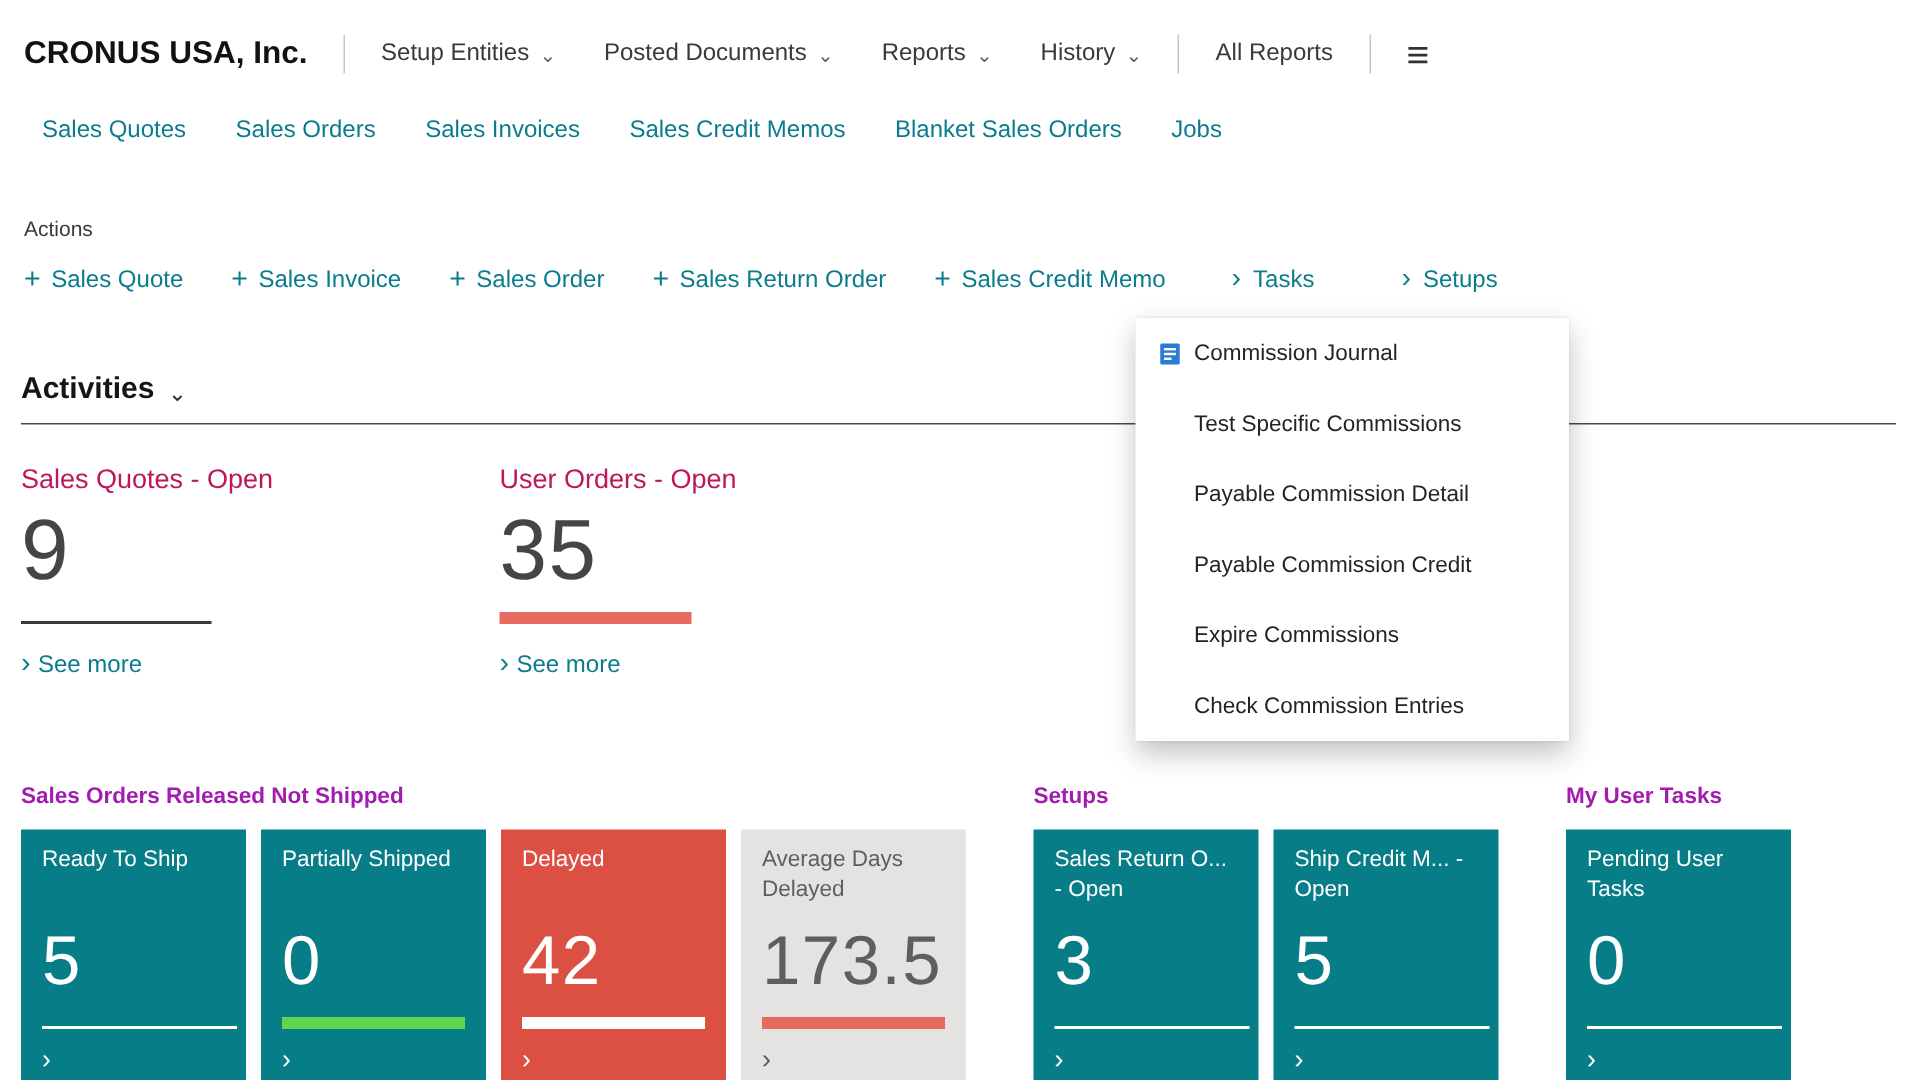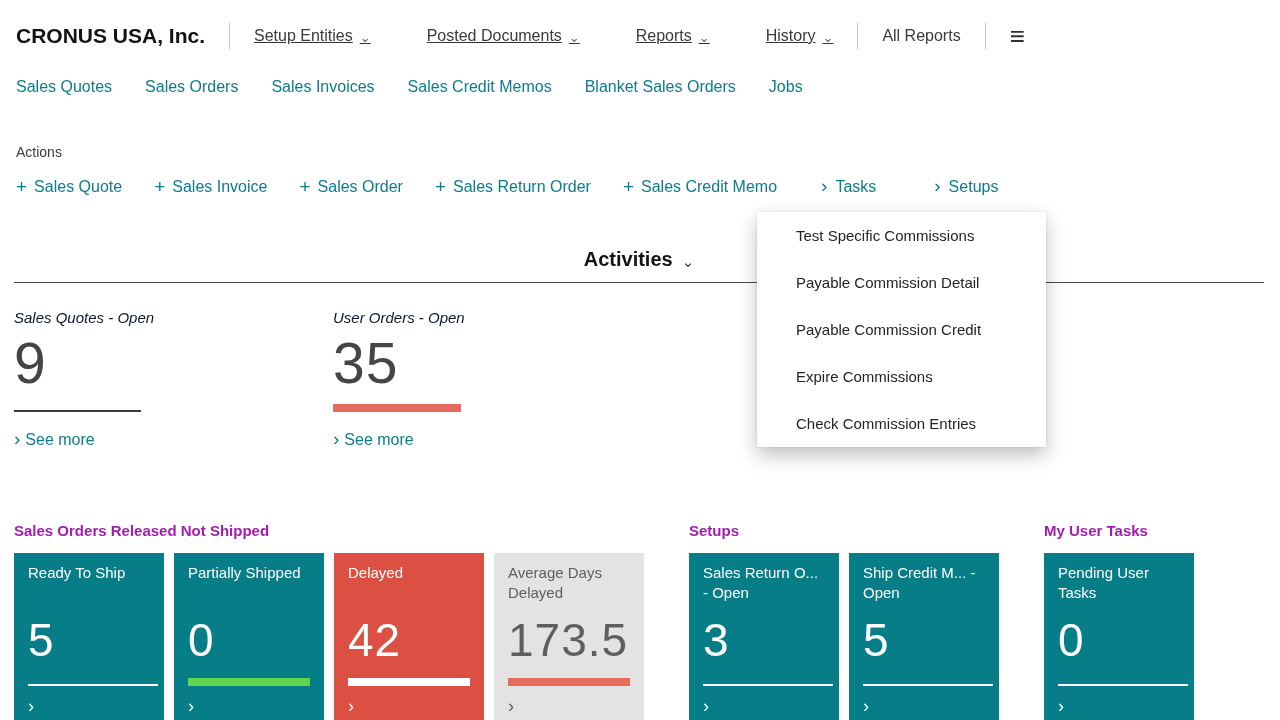--- a/index.html
+++ b/index.html
@@ -10,48 +10,48 @@
     background: #ffffff;
     font-family: "Liberation Sans", "DejaVu Sans", sans-serif;
     color: #323130;
     position: relative;
   }
 
   
   .topbar { display: flex; align-items: center; height: 72px; padding: 0 16px; }
   .company { font-size: 21px; font-weight: 700; color: #121212; white-space: nowrap; cursor: pointer; }
   .vsep { width: 1px; height: 26px; background: #c8c6c4; margin: 0 24px; flex: none; }
-  .menus { display: flex; align-items: center; gap: 56px; text-decoration: underline; }
+  .menus { display: flex; align-items: center; gap: 32px; }
   .menu-item { display: flex; align-items: center; font-size: 16px; color: #3b3a39; cursor: pointer; white-space: nowrap; }
   .chev-down { font-size: 13px; color: #605e5c; margin-left: 7px; transform: translateY(1px); }
   .hamburger { font-size: 26px; color: #323130; cursor: pointer; line-height: 1; }
 
   
-  .subnav { display: flex; gap: 33px; padding: 6px 16px 14px; align-items: flex-start; }
+  .subnav { display: flex; gap: 33px; padding: 6px 28px 14px; align-items: flex-start; }
   .subnav-item { font-size: 16px; color: #0b7c8d; cursor: pointer; white-space: nowrap; }
 
   
   .actions-label { margin: 34px 16px 0; font-size: 14px; color: #3b3a39; }
   .actions-row { display: flex; align-items: center; gap: 32px; margin: 16px 16px 0; }
   .action-item { display: flex; align-items: center; font-size: 16px; color: #0b7c8d; cursor: pointer; white-space: nowrap; }
   .action-icon { font-size: 19px; margin-right: 7px; }
   .action-chev { font-size: 19px; margin-right: 8px; transform: translateY(-1px); }
   .action-tasks { margin-left: 12px; }
   .action-setups { margin-left: 26px; }
 
   
-  .activities { margin: 50px 16px 0 14px; text-align: center; }
+  .activities { margin: 50px 16px 0 14px; }
   .activities-title { display: inline-flex; align-items: center; font-size: 20px; font-weight: 700; color: #161514; cursor: pointer; }
   .act-chev { font-size: 15px; font-weight: 400; color: #323130; margin-left: 9px; transform: translateY(2px); }
   .activities-rule { border: none; border-top: 1px solid #4a4a4a; margin-top: 11px; }
 
   
   .kpis { display: flex; margin: 26px 0 0 14px; }
   .kpi { width: 319px; }
-  .kpi-label { font-size: 15px; color: #0f172a; font-style: italic; }
+  .kpi-label { font-size: 18px; color: #be185d; }
   .kpi-value { font-size: 57px; font-weight: 200; color: #474543; line-height: 1.05; margin-top: 8px; letter-spacing: 1px; cursor: pointer; }
   .kpi-bar-slot { margin-top: 10px; height: 8px; display: flex; align-items: flex-start; }
   .kpi-rule { width: 127px; height: 2px; background: #3b3a39; margin-top: 6px; }
   .kpi-bar-red { width: 128px; height: 8px; background: #e8695e; }
   .see-more { display: flex; align-items: center; margin-top: 17px; color: #0b7c8d; font-size: 16px; cursor: pointer; }
   .see-more .chev { font-size: 19px; margin-right: 5px; transform: translateY(-1px); }
 
   
   .cues { position: absolute; left: 14px; top: 522px; display: flex; gap: 45px; }
   .cue-group-title { font-size: 15px; font-weight: 700; color: #a21caf; margin-bottom: 14px; }
@@ -244,20 +244,31 @@
         <div class="tile-value">0</div>
         <div class="tile-bar thin"></div>
         <span class="tile-chev">›</span>
       </div>
     </div>
   </div>
 </div>
 
 <div class="dropdown">
   <div class="dropdown-item">
+    <span class="item-icon">
+      <svg viewBox="0 0 16 16" width="16" height="16" aria-hidden="true">
+        <rect x="1.5" y="1" width="13" height="14" rx="1" fill="#2b7bd3"></rect>
+        <rect x="4" y="4" width="8" height="1.6" fill="#ffffff"></rect>
+        <rect x="4" y="7.2" width="8" height="1.6" fill="#ffffff"></rect>
+        <rect x="4" y="10.4" width="5" height="1.6" fill="#ffffff"></rect>
+      </svg>
+    </span>
+    <span>Commission Journal</span>
+  </div>
+  <div class="dropdown-item">
     <span>Test Specific Commissions</span>
   </div>
   <div class="dropdown-item">
     <span>Payable Commission Detail</span>
   </div>
   <div class="dropdown-item">
     <span>Payable Commission Credit</span>
   </div>
   <div class="dropdown-item">
     <span>Expire Commissions</span>

